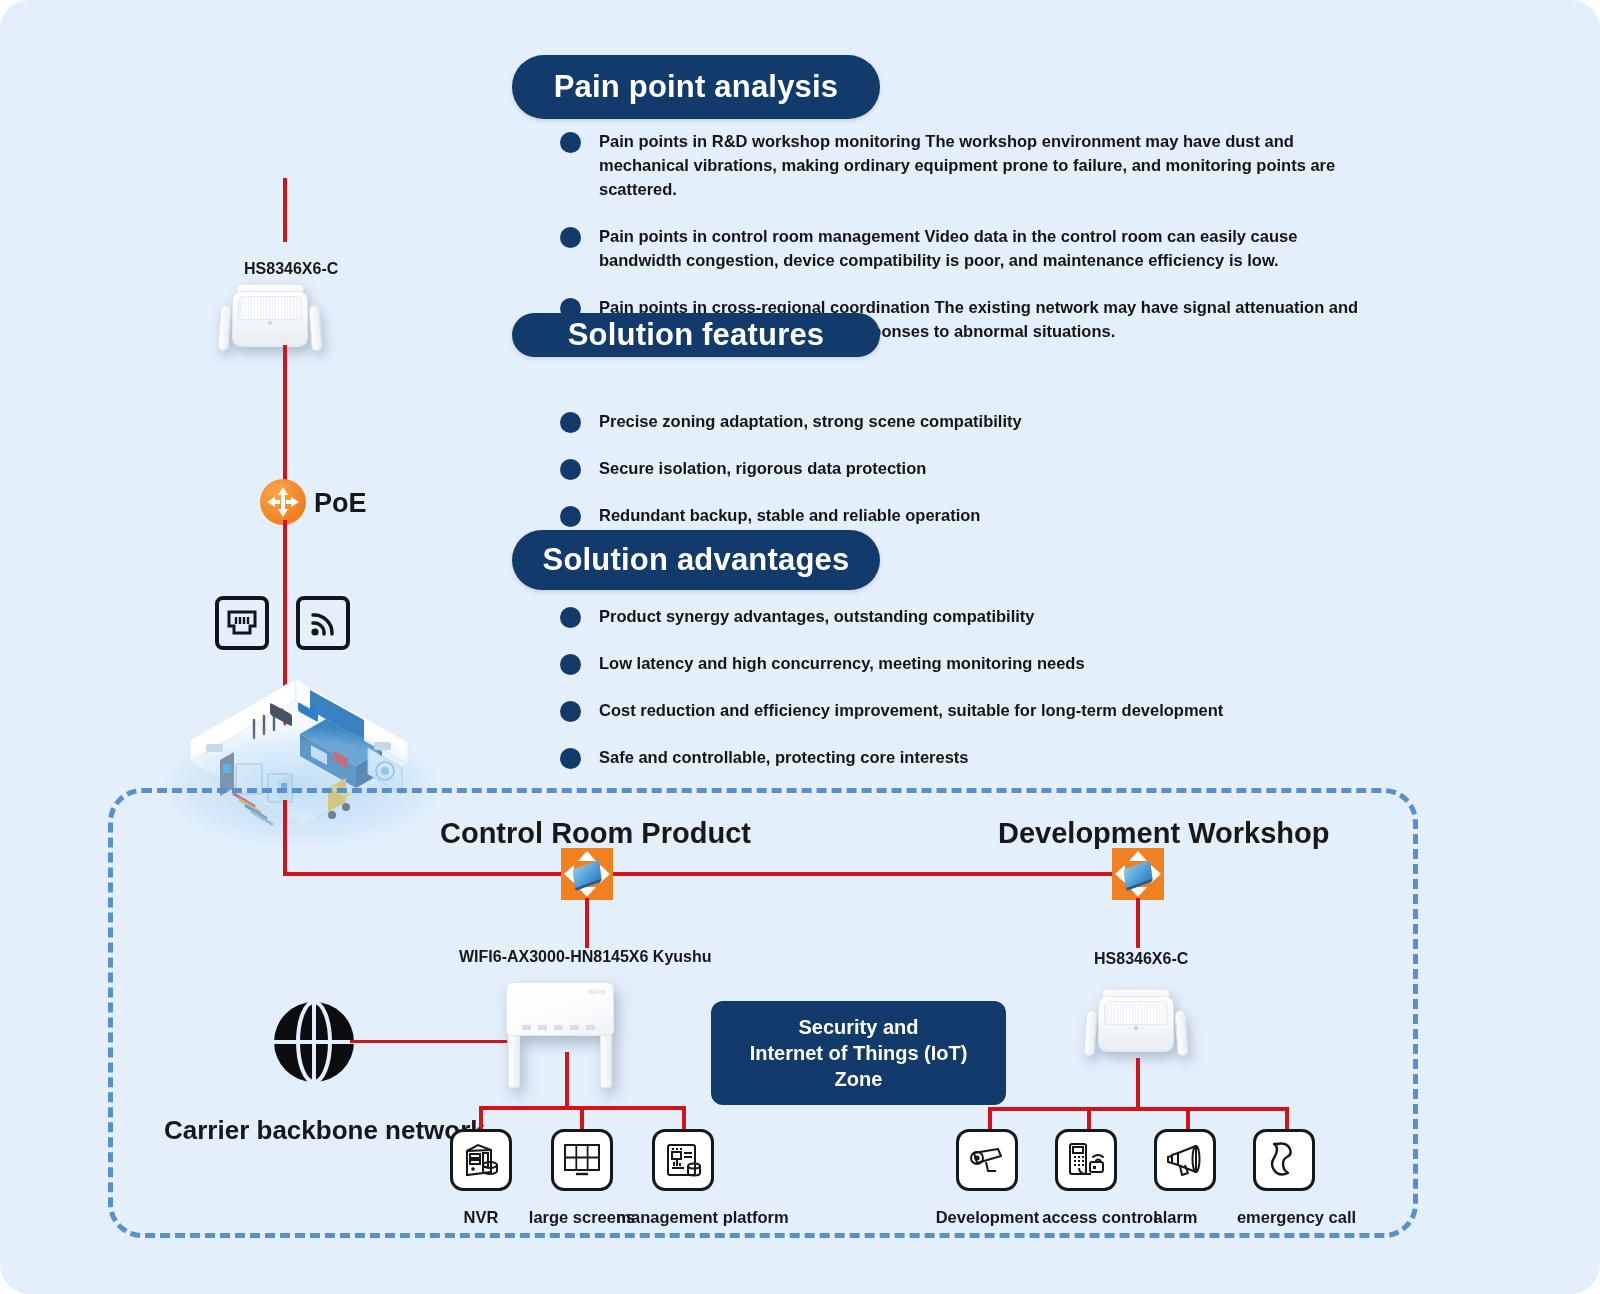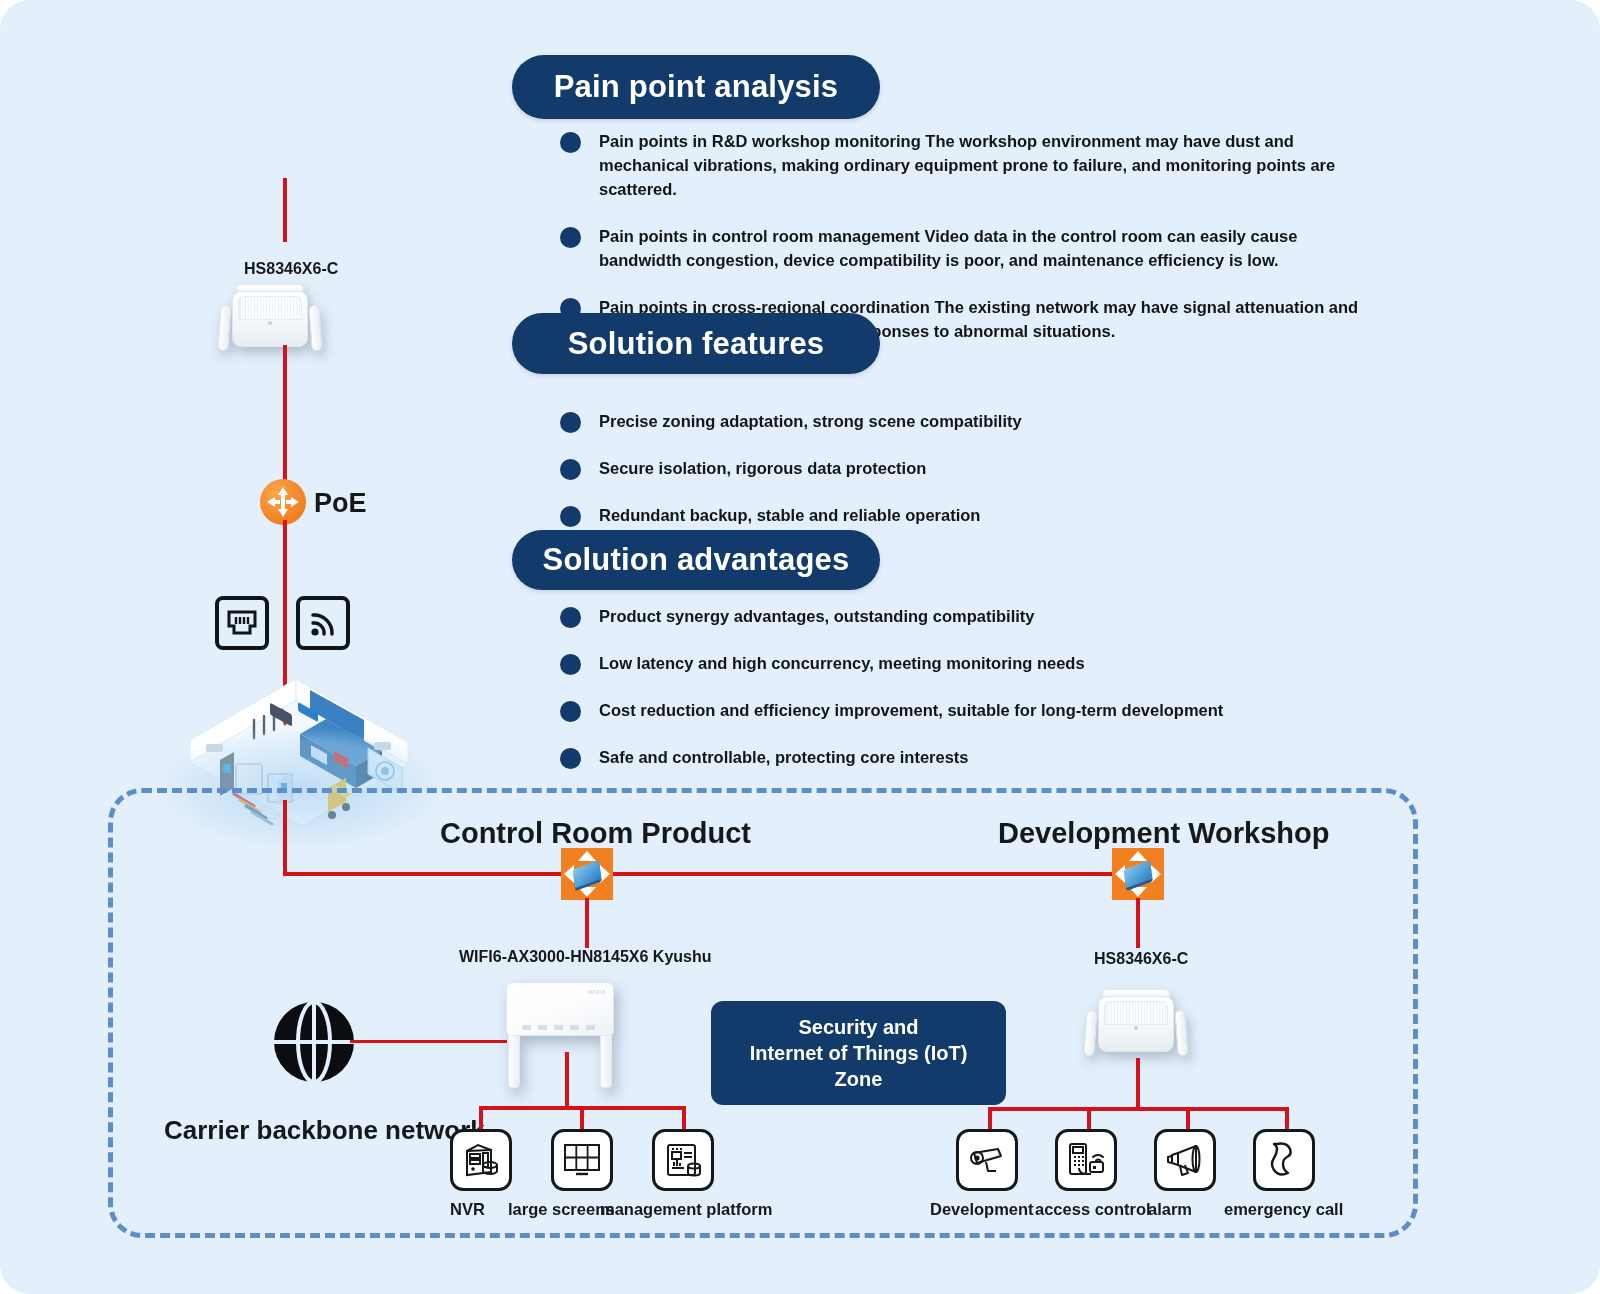--- a/index.html
+++ b/index.html
@@ -22,21 +22,21 @@
     color: #ffffff;
     border-radius: 999px;
     display: flex;
     align-items: center;
     justify-content: center;
     font-weight: bold;
     letter-spacing: .2px;
     box-shadow: 0 2px 4px rgba(0,0,0,.12);
   }
   .pill.t1 { left: 512px; top: 55px;  width: 368px; height: 64px; font-size: 31px; }
-  .pill.t2 { left: 512px; top: 313px; width: 368px; height: 61px; font-size: 31px; }
+  .pill.t2 { left: 512px; top: 313px; width: 368px; height: 44px; font-size: 31px; }
   .pill.t3 { left: 512px; top: 530px; width: 368px; height: 60px; font-size: 31px; }
 
   .bullets { position: absolute; }
   .bullets.b1 { left: 560px; top: 130px; width: 800px; }
   .bullets.b2 { left: 560px; top: 410px; width: 800px; }
   .bullets.b3 { left: 560px; top: 605px; width: 800px; }
 
   .bullet-row {
     display: flex;
     align-items: flex-start;
@@ -227,21 +227,21 @@
     position: absolute;
     width: 62px; height: 62px;
     border: 3px solid #15181b;
     border-radius: 13px;
     background: #ffffff;
     display: flex; align-items: center; justify-content: center;
   }
   .tile-label {
     position: absolute;
     font-size: 16.5px; font-weight: bold; color: #16181a;
-    white-space: nowrap; text-align: left;
+    white-space: nowrap; text-align: center; margin-top: 8px;
   }
 
   
   .globe { position: absolute; }
 
   
   .workshop { position: absolute; left: 150px; top: 676px; width: 300px; height: 170px; }
   .halo {
     position: absolute; left: 12px; top: 52px; width: 278px; height: 120px;
     background: radial-gradient(ellipse at 50% 50%, rgba(150,200,240,.55) 0%, rgba(190,222,246,.35) 55%, rgba(227,239,251,0) 72%);

